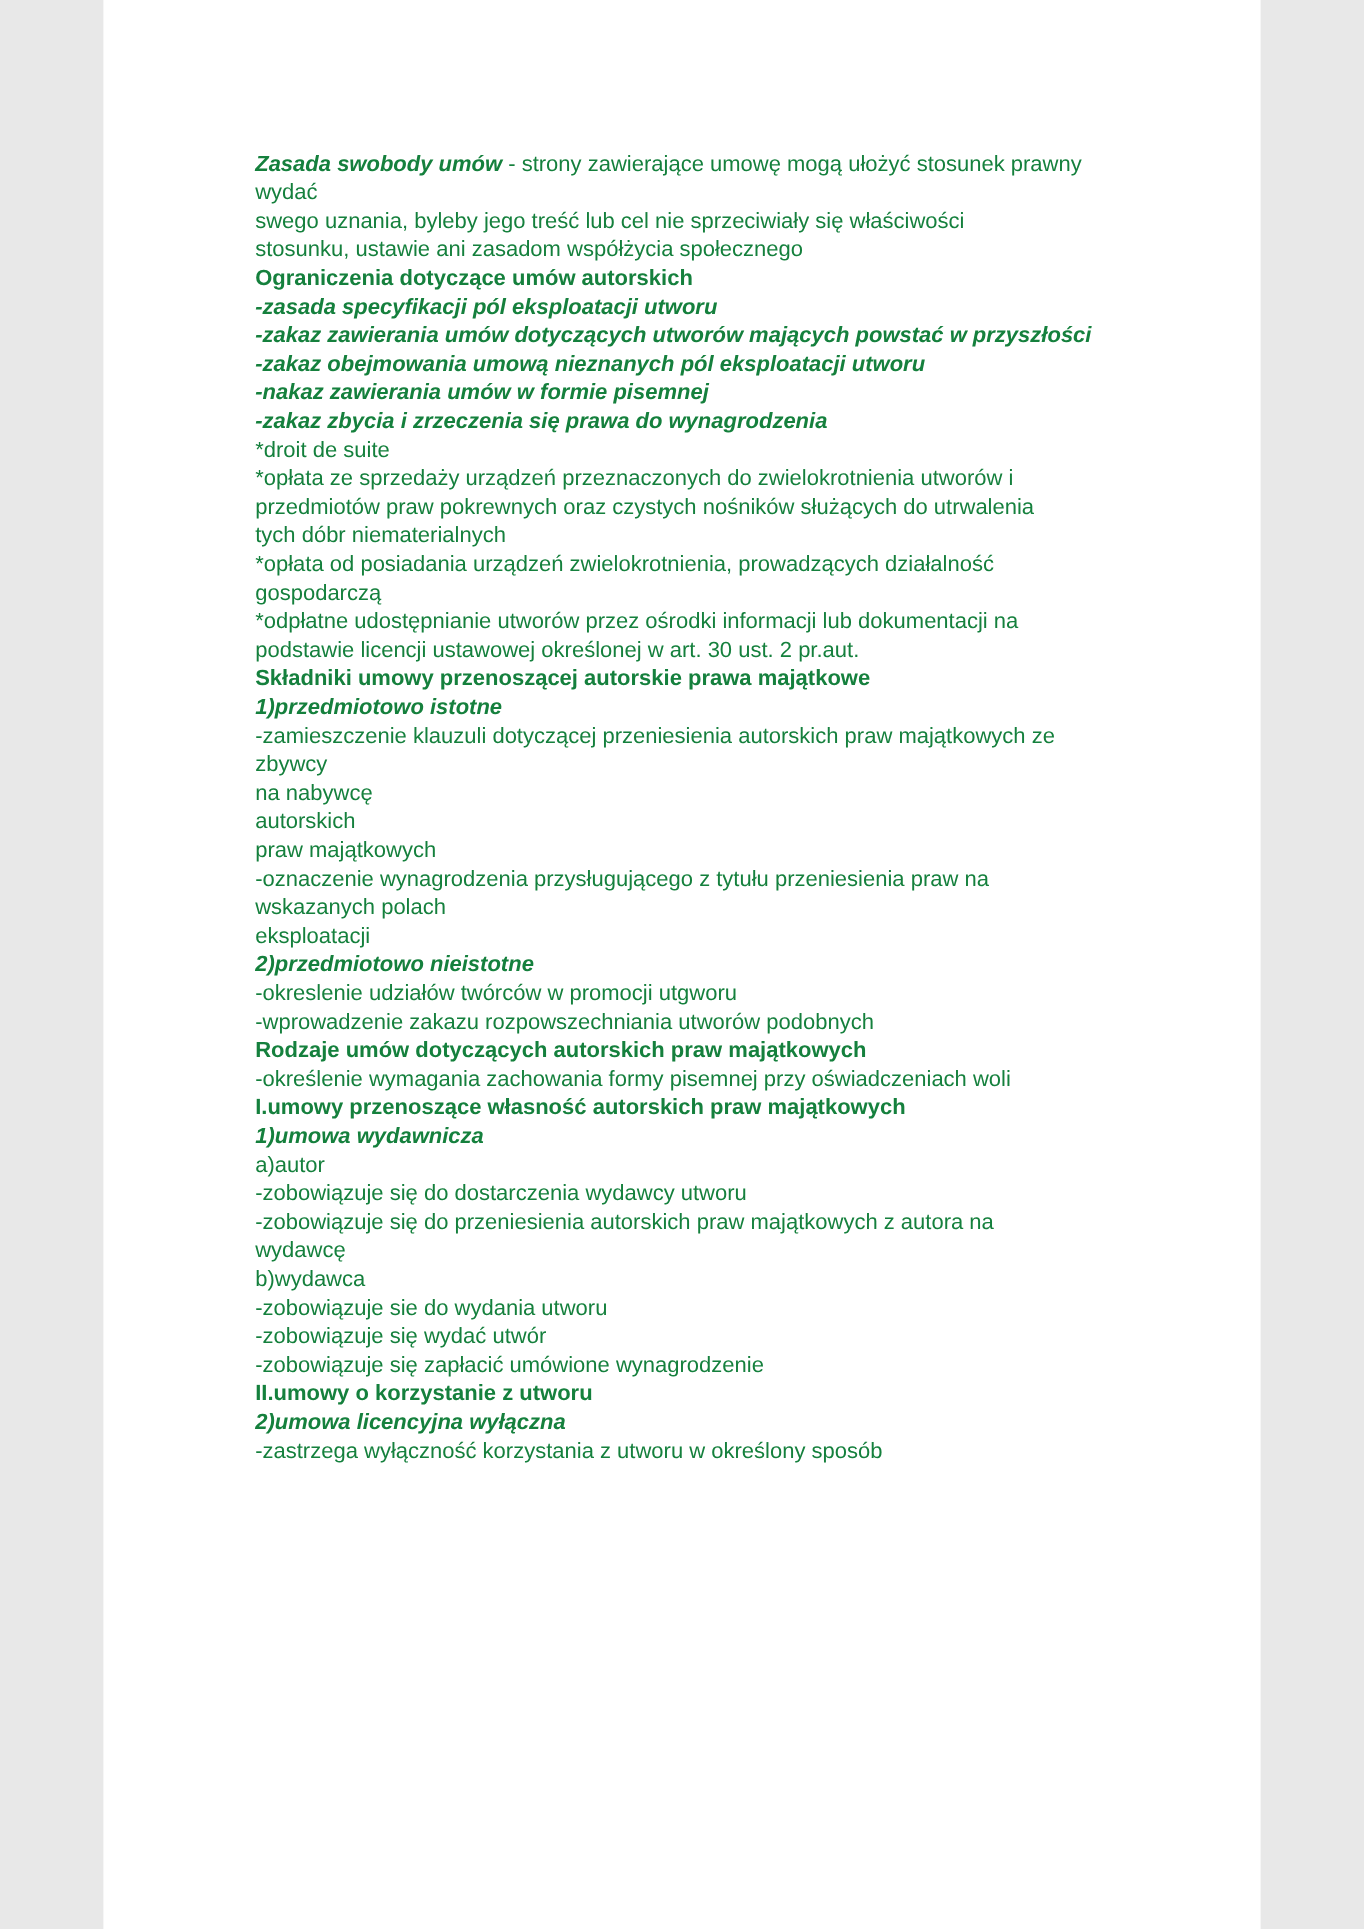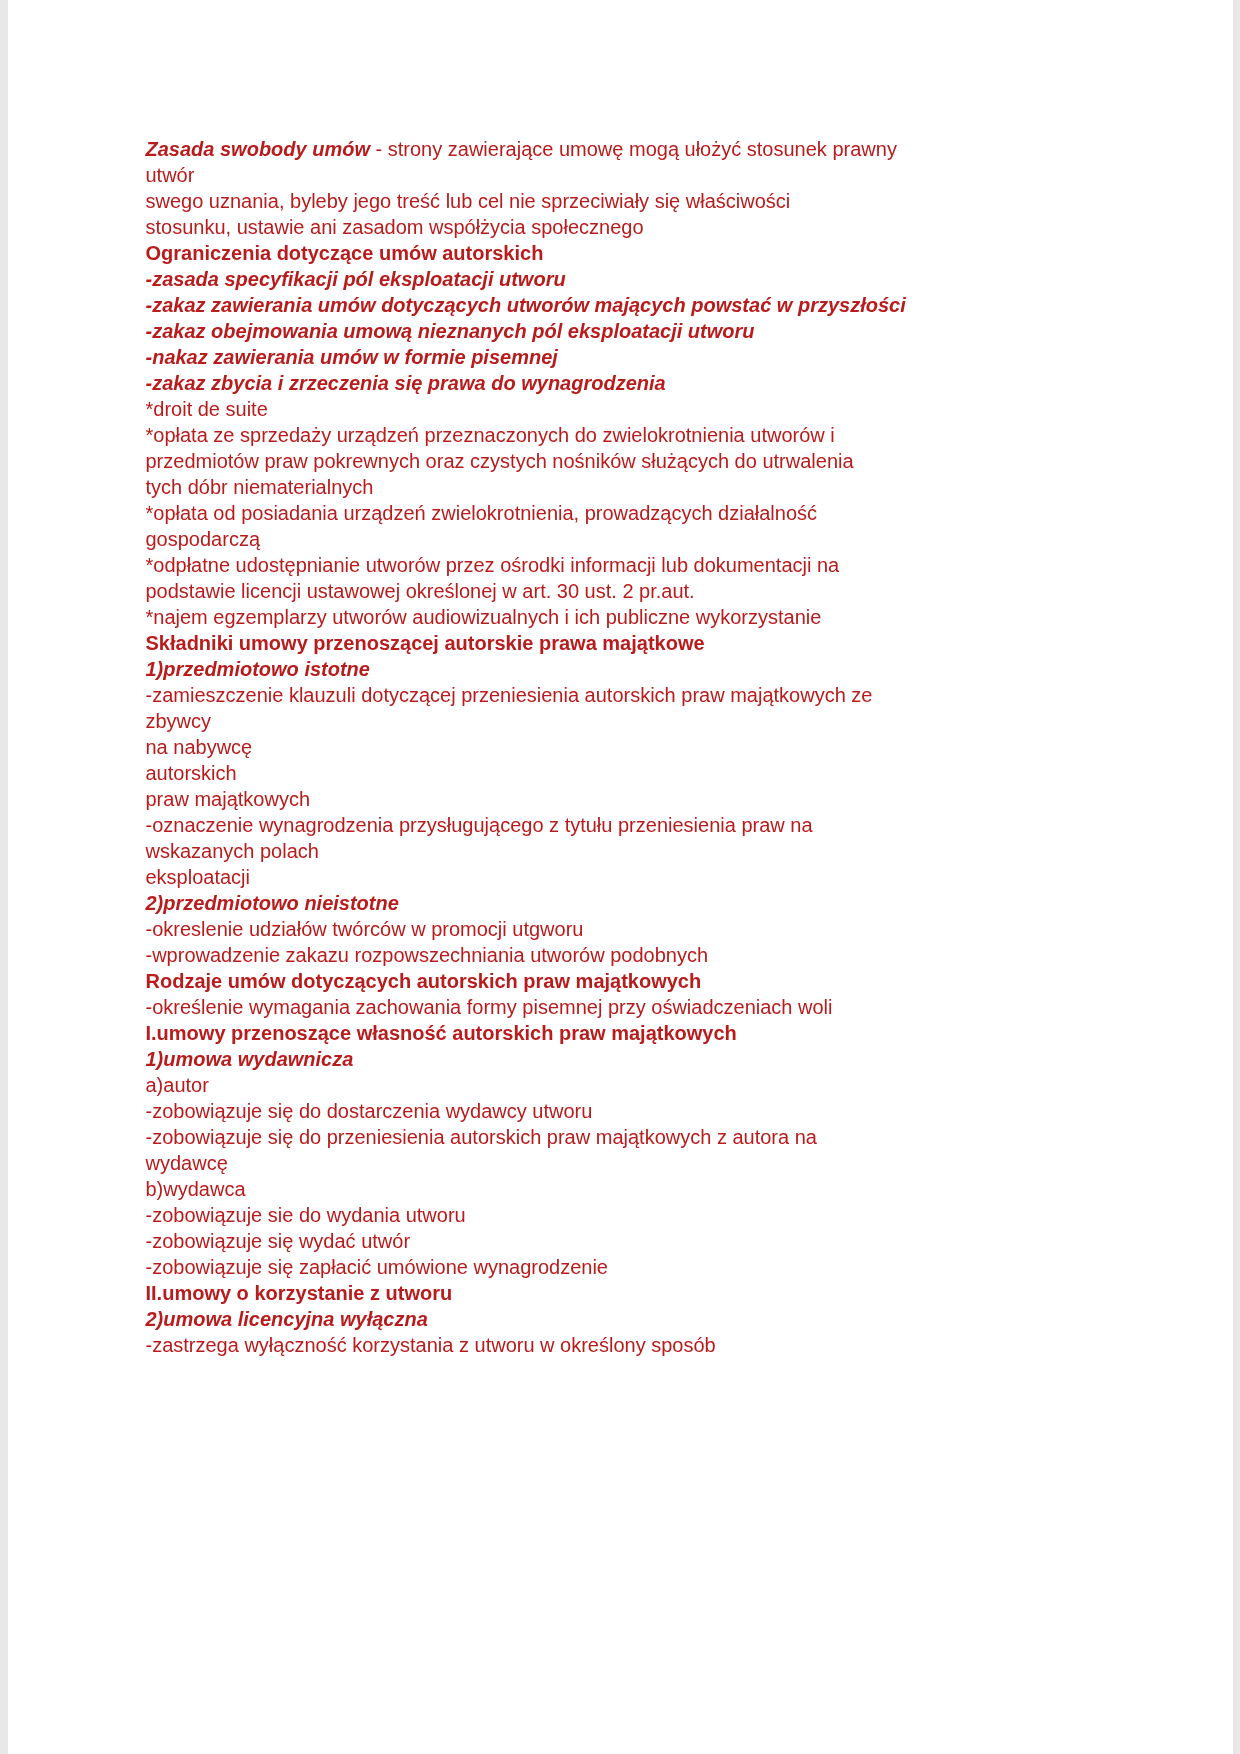--- a/index.html
+++ b/index.html
@@ -2,27 +2,27 @@
 <html><head>
 <meta charset="utf-8">
 <style>
   html, body {
     margin: 0;
     padding: 0;
     background: #e8e8e8;
   }
   .page {
     position: relative;
-    width: 1225px;
+    width: 1052px;
     height: 1754px;
     margin: 0 auto;
     background: #ffffff;
     overflow: hidden;
     font-family: "Liberation Sans", sans-serif;
-    color: #b91c1c;
+    color: #15803d;
   }
   .doc {
     position: absolute;
     left: 138px;
     top: 136px;
     width: 980px;
     font-size: 20px;
     line-height: 26px;
   }
   .line {
@@ -32,38 +32,37 @@
   .seg-n  { font-weight: normal; font-style: normal; }
   .seg-b  { font-weight: bold;   font-style: normal; }
   .seg-bi { font-weight: bold;   font-style: italic; }
 </style>
 </head>
 <body>
 
 <div class="page">
   <div class="doc">
       <div class="line"><span class="seg-bi">Zasada swobody umów</span><span class="seg-n"> - strony zawierające umowę mogą ułożyć stosunek prawny</span></div>
-      <div class="line"><span class="seg-n">utwór</span></div>
+      <div class="line"><span class="seg-n">wydać</span></div>
       <div class="line"><span class="seg-n">swego uznania, byleby jego treść lub cel nie sprzeciwiały się właściwości</span></div>
       <div class="line"><span class="seg-n">stosunku, ustawie ani zasadom współżycia społecznego</span></div>
       <div class="line"><span class="seg-b">Ograniczenia dotyczące umów autorskich</span></div>
       <div class="line"><span class="seg-bi">-zasada specyfikacji pól eksploatacji utworu</span></div>
       <div class="line"><span class="seg-bi">-zakaz zawierania umów dotyczących utworów mających powstać w przyszłości</span></div>
       <div class="line"><span class="seg-bi">-zakaz obejmowania umową nieznanych pól eksploatacji utworu</span></div>
       <div class="line"><span class="seg-bi">-nakaz zawierania umów w formie pisemnej</span></div>
       <div class="line"><span class="seg-bi">-zakaz zbycia i zrzeczenia się prawa do wynagrodzenia</span></div>
       <div class="line"><span class="seg-n">*droit de suite</span></div>
       <div class="line"><span class="seg-n">*opłata ze sprzedaży urządzeń przeznaczonych do zwielokrotnienia utworów i</span></div>
       <div class="line"><span class="seg-n">przedmiotów praw pokrewnych oraz czystych nośników służących do utrwalenia</span></div>
       <div class="line"><span class="seg-n">tych dóbr niematerialnych</span></div>
       <div class="line"><span class="seg-n">*opłata od posiadania urządzeń zwielokrotnienia, prowadzących działalność</span></div>
       <div class="line"><span class="seg-n">gospodarczą</span></div>
       <div class="line"><span class="seg-n">*odpłatne udostępnianie utworów przez ośrodki informacji lub dokumentacji na</span></div>
       <div class="line"><span class="seg-n">podstawie licencji ustawowej określonej w art. 30 ust. 2 pr.aut.</span></div>
-      <div class="line"><span class="seg-n">*najem egzemplarzy utworów audiowizualnych i ich publiczne wykorzystanie</span></div>
       <div class="line"><span class="seg-b">Składniki umowy przenoszącej autorskie prawa majątkowe</span></div>
       <div class="line"><span class="seg-bi">1)przedmiotowo istotne</span></div>
       <div class="line"><span class="seg-n">-zamieszczenie klauzuli dotyczącej przeniesienia autorskich praw majątkowych ze</span></div>
       <div class="line"><span class="seg-n">zbywcy</span></div>
       <div class="line"><span class="seg-n">na nabywcę</span></div>
       <div class="line"><span class="seg-n">autorskich</span></div>
       <div class="line"><span class="seg-n">praw majątkowych</span></div>
       <div class="line"><span class="seg-n">-oznaczenie wynagrodzenia przysługującego z tytułu przeniesienia praw na</span></div>
       <div class="line"><span class="seg-n">wskazanych polach</span></div>
       <div class="line"><span class="seg-n">eksploatacji</span></div>

